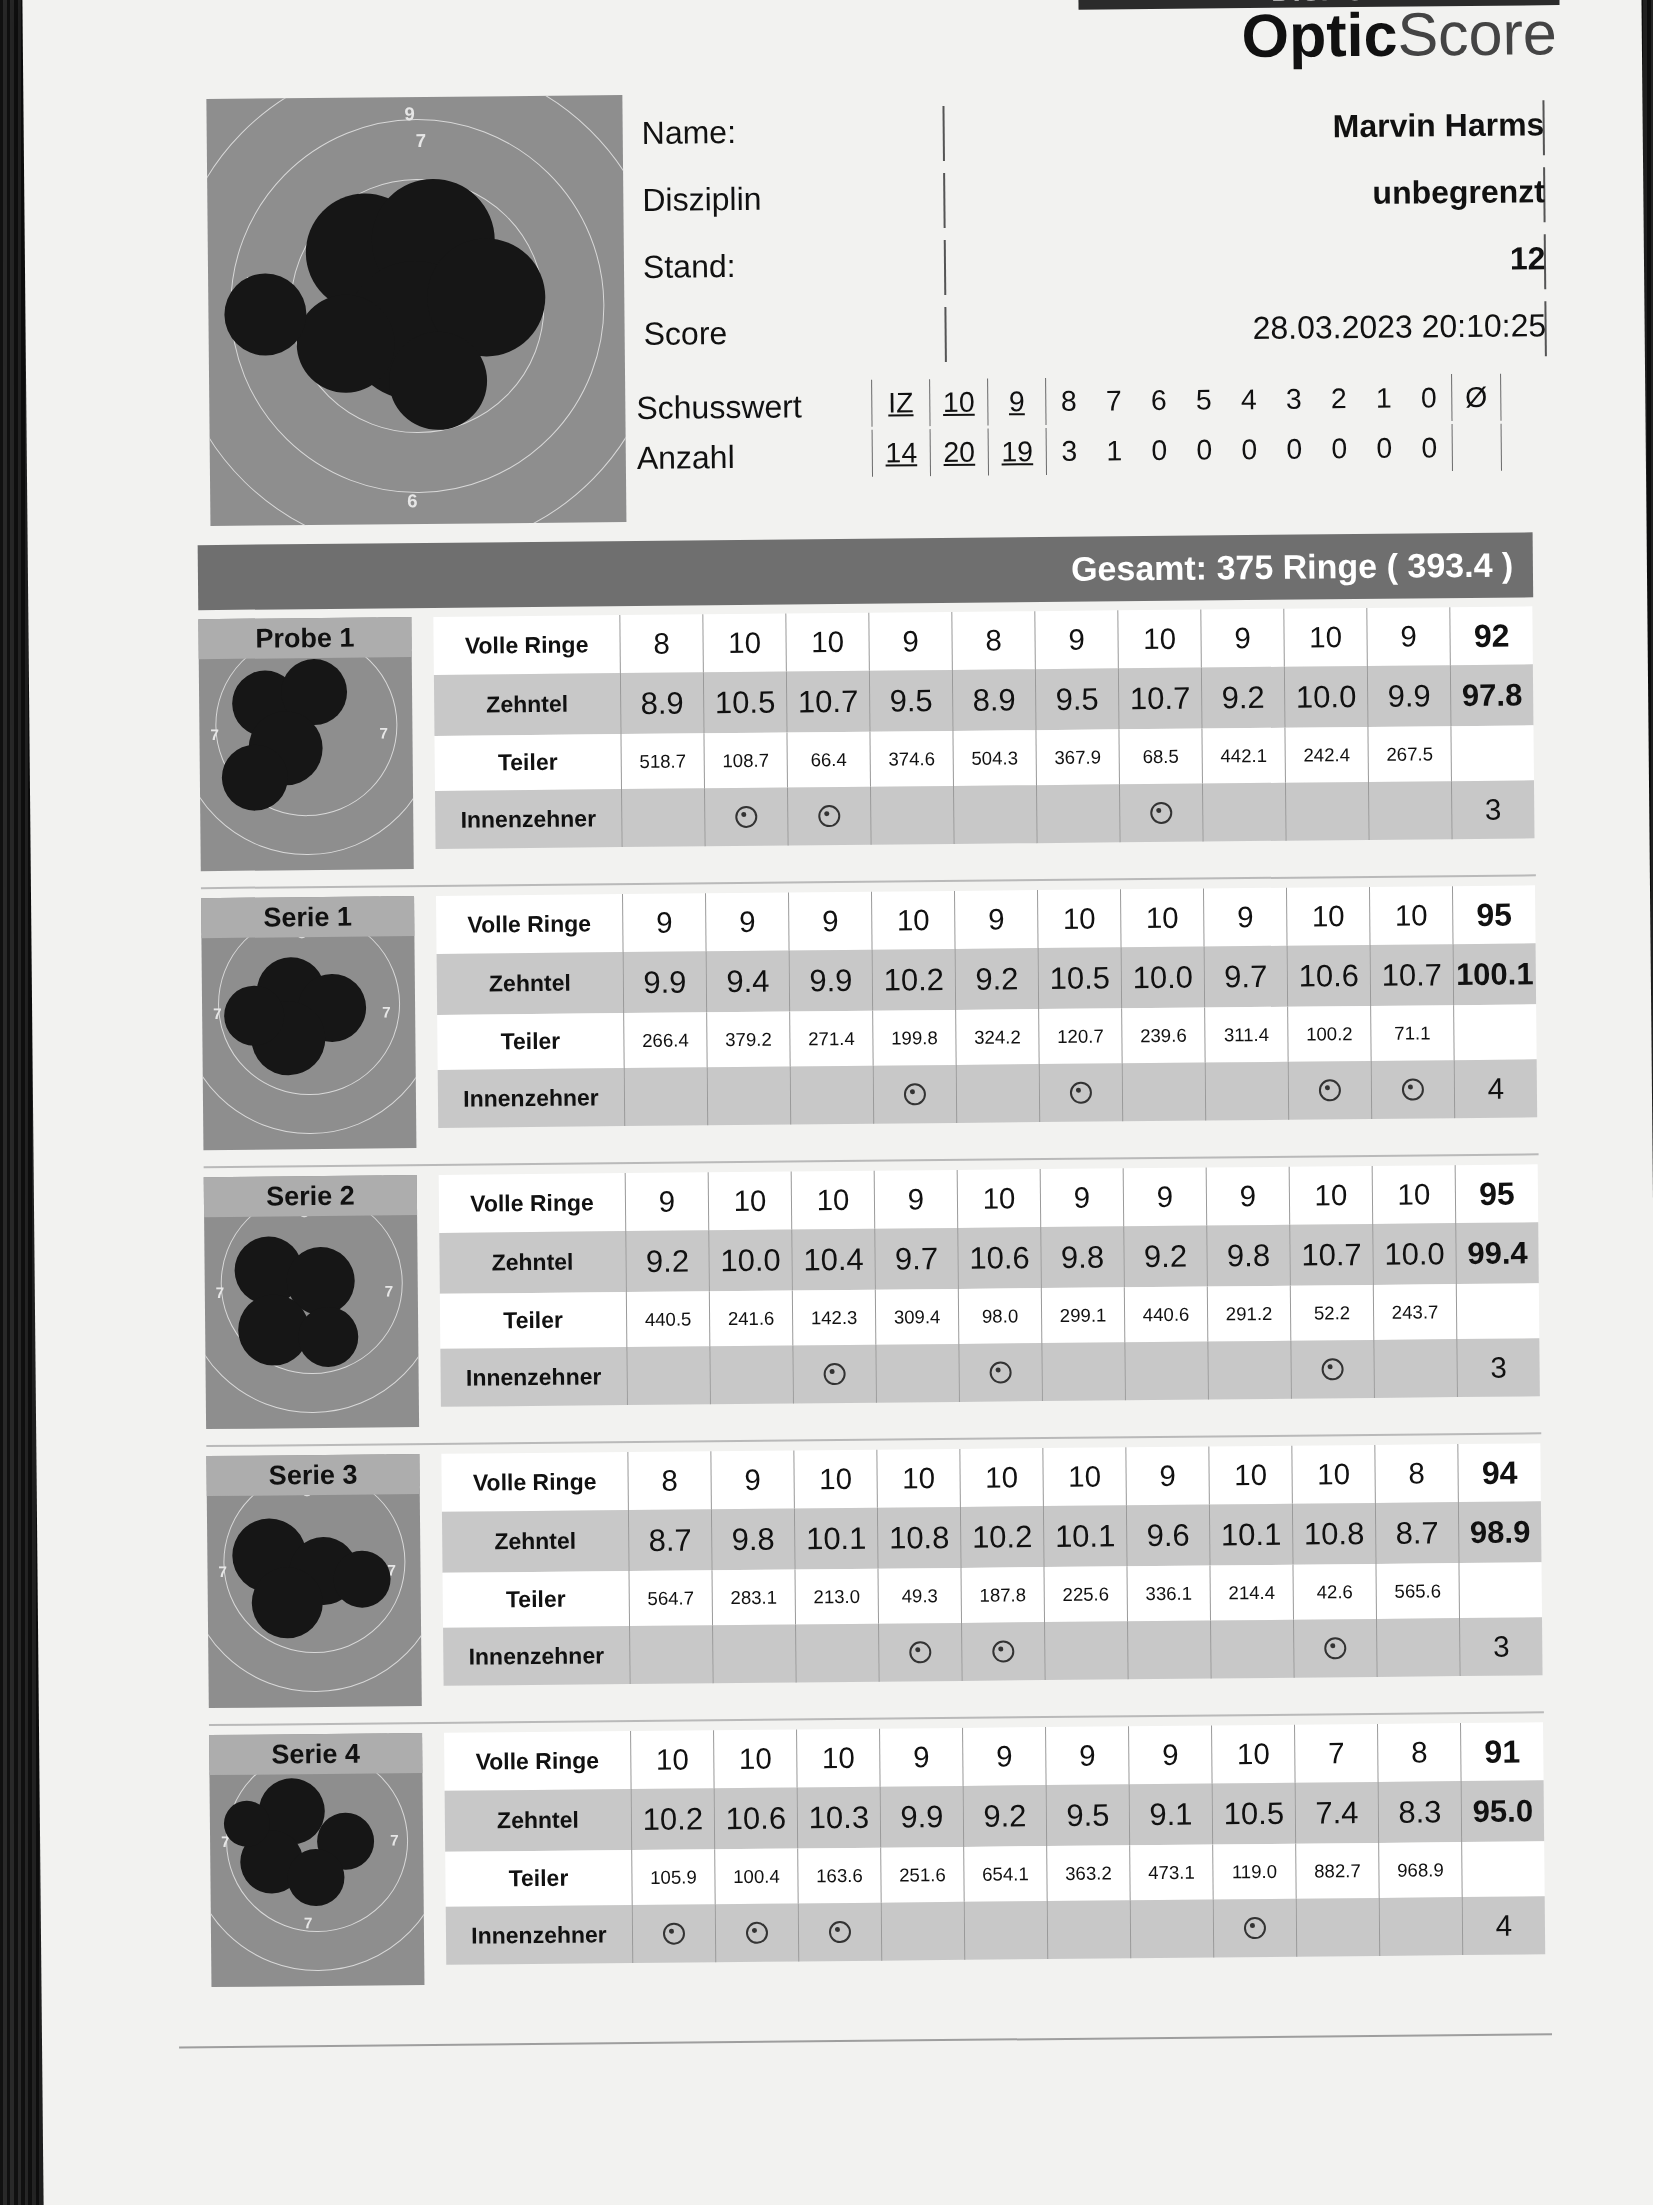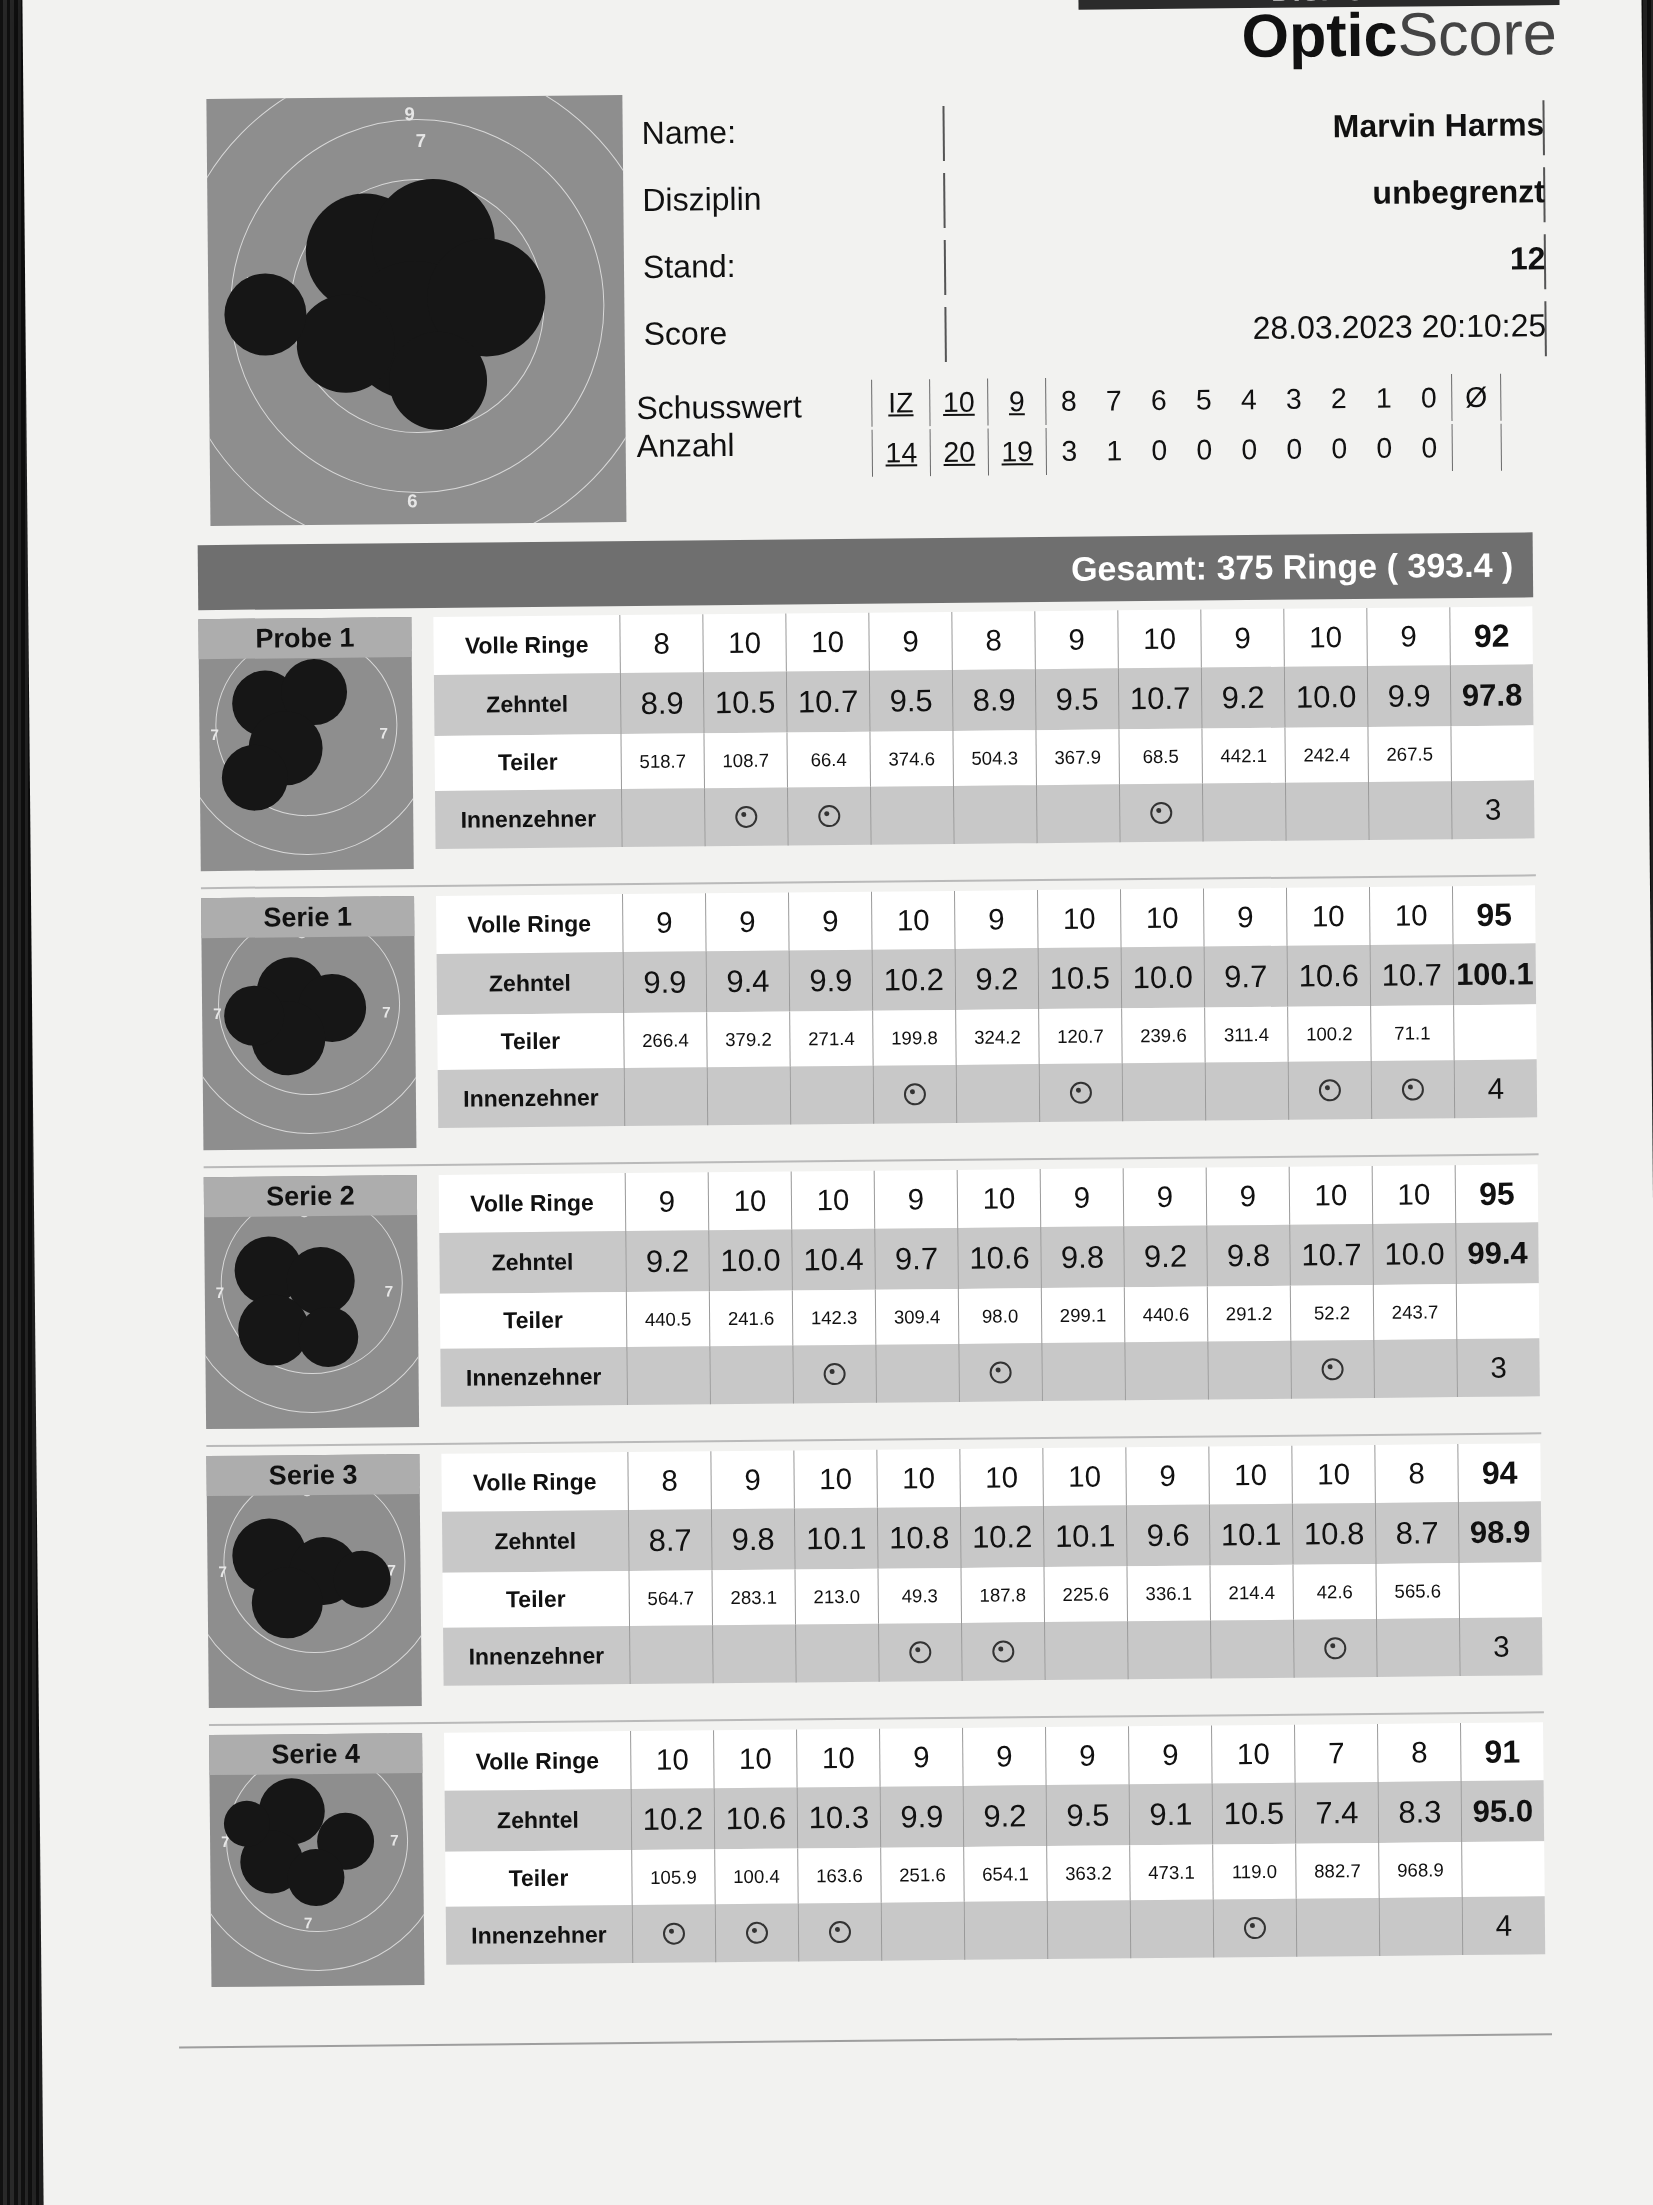--- a/index.html
+++ b/index.html
@@ -232,21 +232,21 @@
         <div class="svcell nb">6</div>
         <div class="svcell nb">5</div>
         <div class="svcell nb">4</div>
         <div class="svcell nb">3</div>
         <div class="svcell nb">2</div>
         <div class="svcell nb">1</div>
         <div class="svcell nb">0</div>
         <div class="svcell avg last">Ø</div>
       </div>
       <div class="svrow">
-        <div class="svlabel" style="top:48px;">Anzahl</div>
+        <div class="svlabel" style="top:60px;">Anzahl</div>
         <div class="svcell w1">14</div>
         <div class="svcell w1">20</div>
         <div class="svcell w1">19</div>
         <div class="svcell">3</div>
         <div class="svcell nb">1</div>
         <div class="svcell nb">0</div>
         <div class="svcell nb">0</div>
         <div class="svcell nb">0</div>
         <div class="svcell nb">0</div>
         <div class="svcell nb">0</div>

